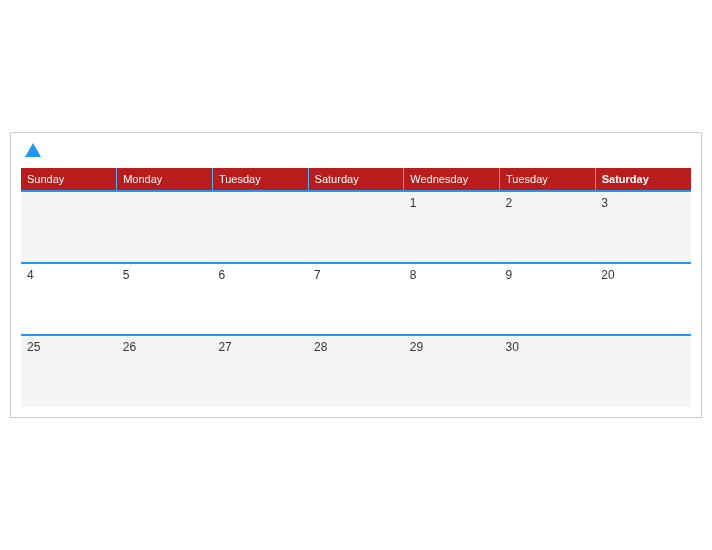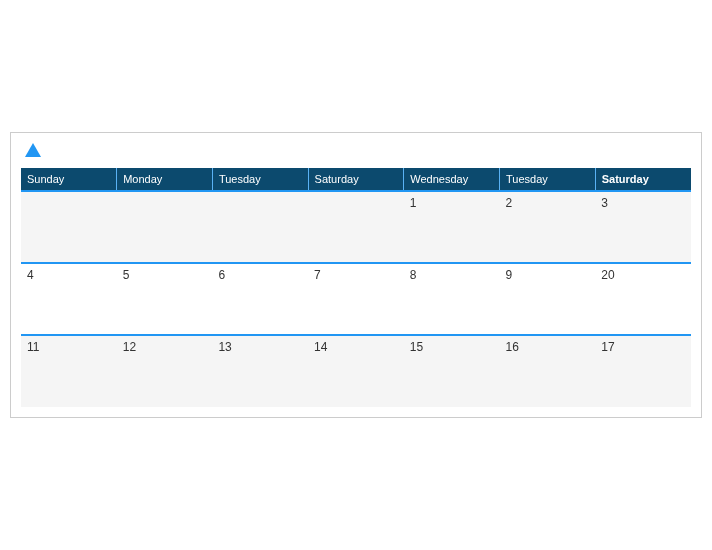--- a/index.html
+++ b/index.html
@@ -50,21 +50,21 @@
       font-size: 13px;
       color: #555;
       text-align: right;
       min-width: 90px;
     }
     .calendar-table {
       width: 100%;
       border-collapse: collapse;
     }
     .calendar-table thead tr {
-      background: #0c4a6e;
+      background: #b91c1c;
     }
     .calendar-table thead th {
       color: #fff;
       font-size: 11px;
       font-weight: normal;
       padding: 5px 6px;
       text-align: left;
       border-right: 1px solid #5ab2f5;
     }
     .calendar-table thead th:last-child {
@@ -140,23 +140,23 @@
         <tr>
           <td><span class="day-num">4</span></td>
           <td><span class="day-num">5</span></td>
           <td><span class="day-num">6</span></td>
           <td><span class="day-num">7</span></td>
           <td><span class="day-num">8</span></td>
           <td><span class="day-num">9</span></td>
           <td><span class="day-num">20</span></td>
         </tr>
         <tr>
-          <td><span class="day-num">11</span></td>
-          <td><span class="day-num">12</span></td>
-          <td><span class="day-num">13</span></td>
-          <td><span class="day-num">14</span></td>
-          <td><span class="day-num">15</span></td>
-          <td><span class="day-num">16</span></td>
-          <td><span class="day-num">17</span></td>
+          <td><span class="day-num">25</span></td>
+          <td><span class="day-num">26</span></td>
+          <td><span class="day-num">27</span></td>
+          <td><span class="day-num">28</span></td>
+          <td><span class="day-num">29</span></td>
+          <td><span class="day-num">30</span></td>
+          <td></td>
         </tr>
       </tbody>
   </table>
 </div>
 
 </body></html>

